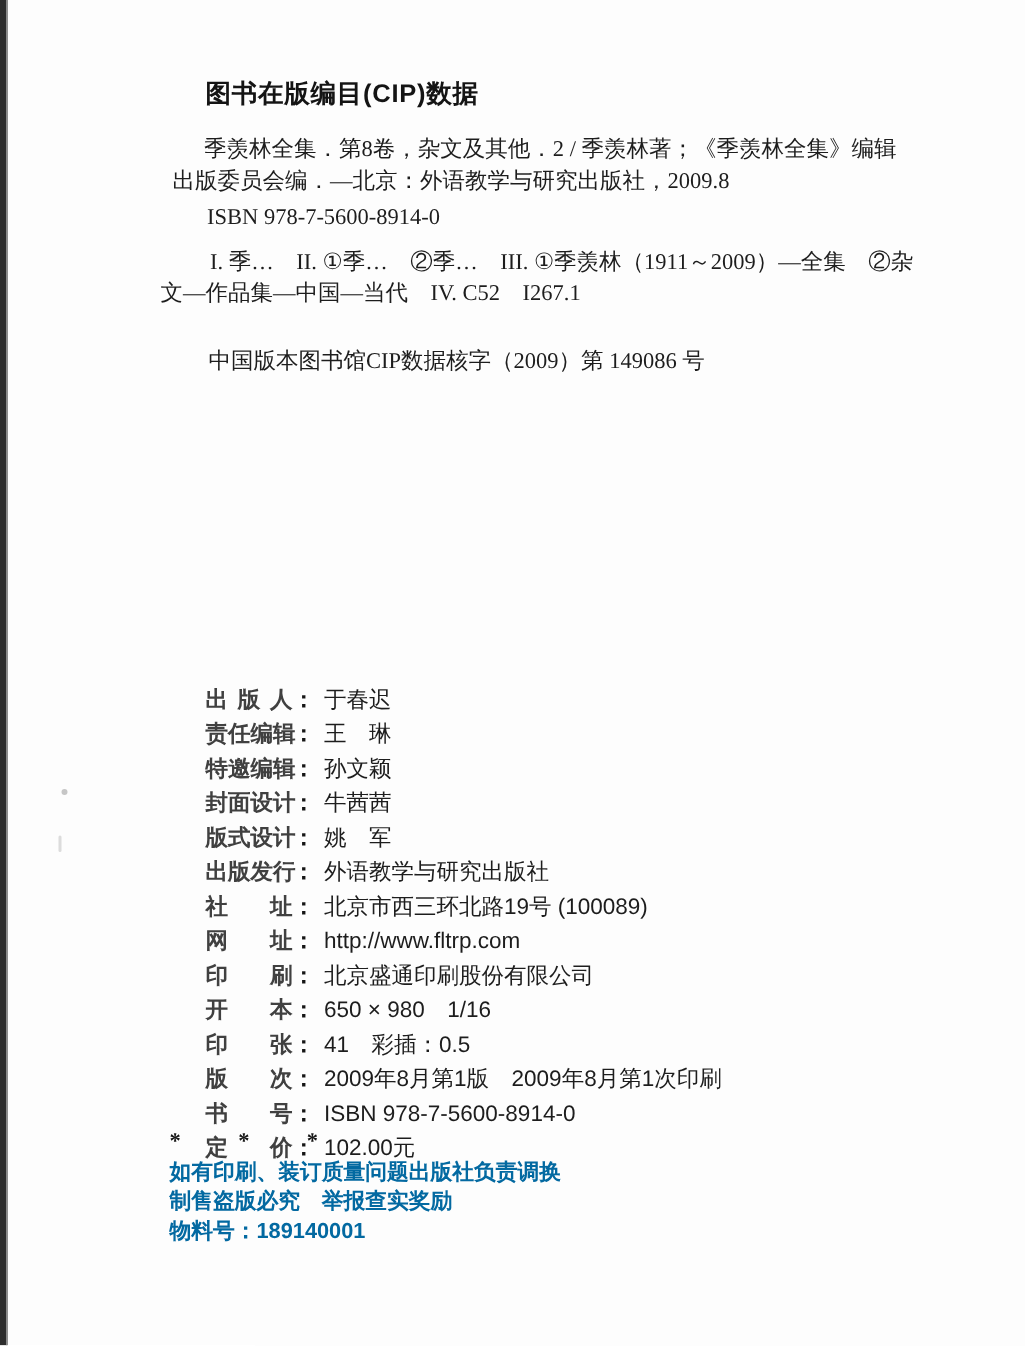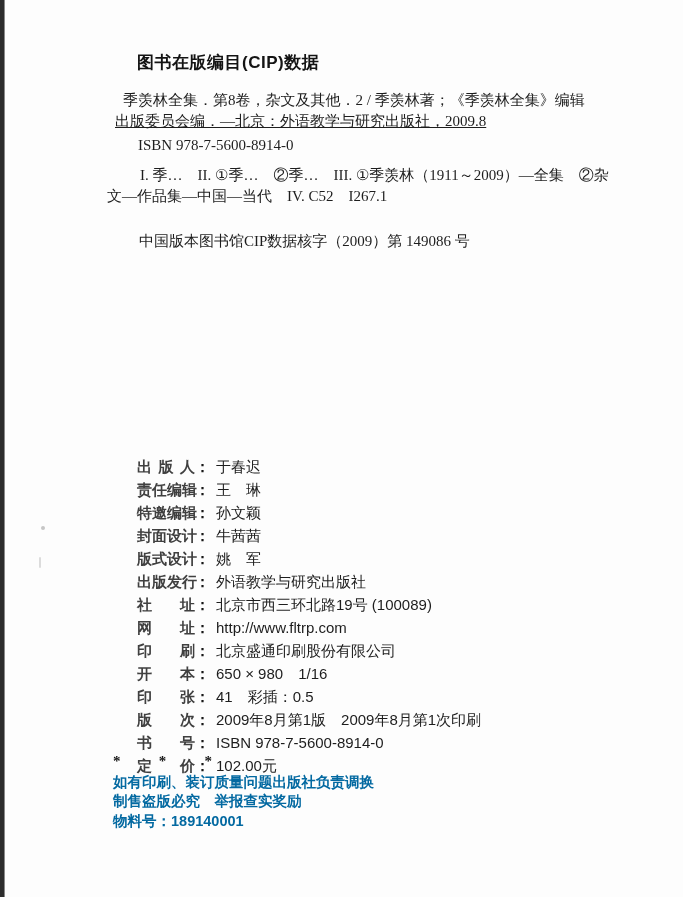--- a/index.html
+++ b/index.html
@@ -39,22 +39,22 @@
     white-space: pre;
   }
   .t-line {
     position: absolute;
     font-family: "Liberation Serif", serif;
     font-size: 15px;
     line-height: 21px;
     color: #1d1d1d;
     white-space: pre;
   }
-  #desc1  { left: 123px; top:  90px; }
-  #desc2  { left: 115px; top: 111px; text-decoration: underline; }
+  #desc1  { left: 136px; top:  90px; }
+  #desc2  { left: 115px; top: 111px; }
   #isbn   { left: 138px; top: 135px; }
   #class1 { left: 140px; top: 165px; }
   #class2 { left: 107px; top: 186px; }
   #ciprec { left: 139px; top: 231px; }
 
   
   .colophon {
     position: absolute;
     left: 113px;
     top: 432px;

